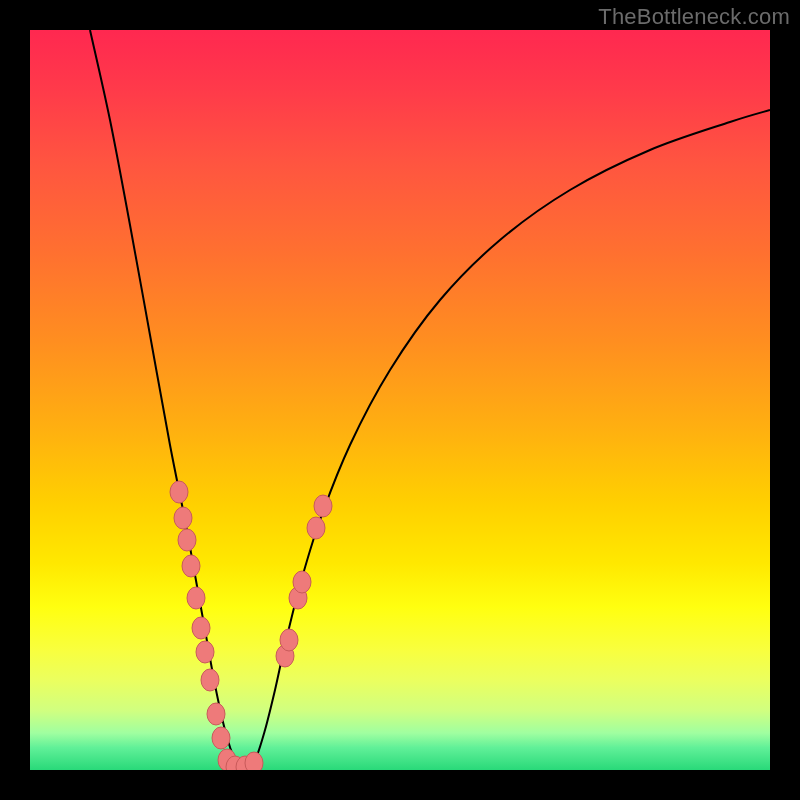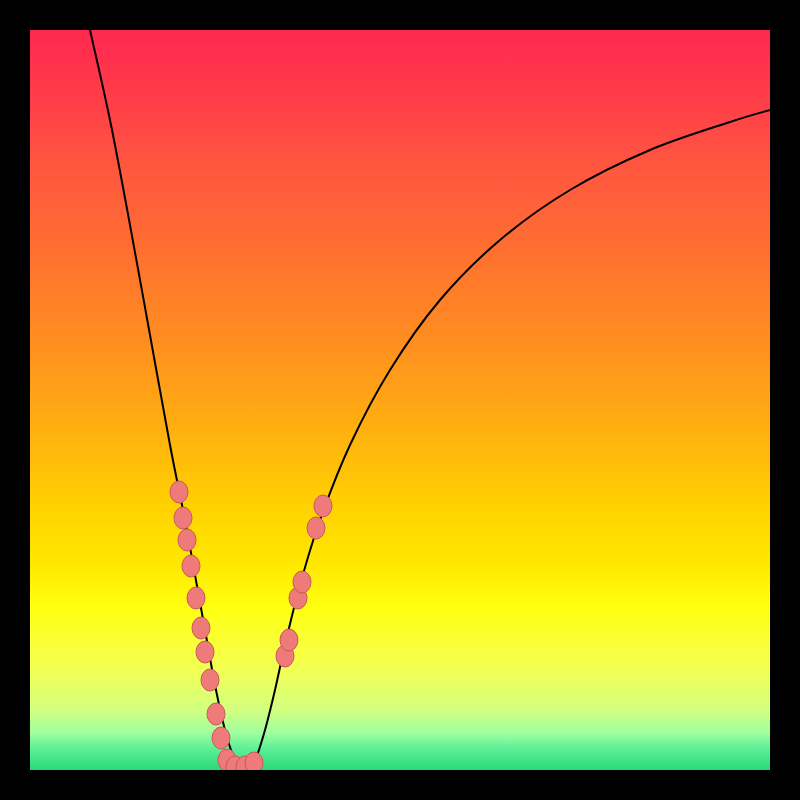--- a/index.html
+++ b/index.html
@@ -55,20 +55,21 @@
     font-weight: 500;
     letter-spacing: 0.2px;
     user-select: none;
   }
 </style>
 </head>
 <body>
 
 <div class="figure">
 
+  <div class="watermark">TheBottleneck.com</div>
 
   <div class="plot-area">
     <svg class="curve-svg" viewBox="0 0 740 740" preserveAspectRatio="none">
       <g>
         <path fill="none" stroke-width="2" d="M 60 0 C 63.333333333333336 15, 73.33333333333333 57.5, 80 90 C 86.66666666666667 122.5, 93.33333333333333 159.16666666666666, 100 195 C 106.66666666666667 230.83333333333334, 113.33333333333333 268.3333333333333, 120 305 C 126.66666666666667 341.6666666666667, 134.16666666666666 384.1666666666667, 140 415 C 145.83333333333334 445.8333333333333, 150.83333333333334 468.3333333333333, 155 490 C 159.16666666666666 511.6666666666667, 161.66666666666666 526.6666666666666, 165 545 C 168.33333333333334 563.3333333333334, 171.66666666666666 581.6666666666666, 175 600 C 178.33333333333334 618.3333333333334, 181.66666666666666 638.3333333333334, 185 655 C 188.33333333333334 671.6666666666666, 191.66666666666666 687.5, 195 700 C 198.33333333333334 712.5, 201.66666666666666 723.6666666666666, 205 730 C 208.33333333333334 736.3333333333334, 211.66666666666666 738, 215 738 C 218.33333333333334 738, 221.66666666666666 736.3333333333334, 225 730 C 228.33333333333334 723.6666666666666, 231.66666666666666 711.6666666666666, 235 700 C 238.33333333333334 688.3333333333334, 241.66666666666666 674.1666666666666, 245 660 C 248.33333333333334 645.8333333333334, 250.83333333333334 632.5, 255 615 C 259.1666666666667 597.5, 264.1666666666667 575.8333333333334, 270 555 C 275.8333333333333 534.1666666666666, 281.6666666666667 513.3333333333334, 290 490 C 298.3333333333333 466.6666666666667, 308.3333333333333 440, 320 415 C 331.6666666666667 390, 345 364.1666666666667, 360 340 C 375 315.8333333333333, 391.6666666666667 291.6666666666667, 410 270 C 428.3333333333333 248.33333333333334, 448.3333333333333 228.33333333333334, 470 210 C 491.6666666666667 191.66666666666666, 515 175, 540 160 C 565 145, 593.3333333333334 131.33333333333334, 620 120 C 646.6666666666666 108.66666666666667, 680 98.66666666666667, 700 92 C 720 85.33333333333333, 733.3333333333334 82, 740 80" stroke="#000000"></path>
       </g>
       <g>
           <ellipse cx="149" cy="462" rx="9" ry="11" fill="#ee7a7a" stroke="#c85a5a" stroke-width="1"></ellipse>
           <ellipse cx="153" cy="488" rx="9" ry="11" fill="#ee7a7a" stroke="#c85a5a" stroke-width="1"></ellipse>
           <ellipse cx="157" cy="510" rx="9" ry="11" fill="#ee7a7a" stroke="#c85a5a" stroke-width="1"></ellipse>

